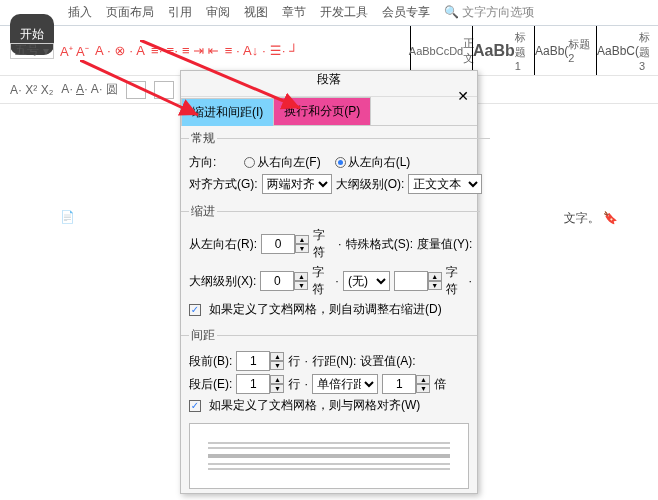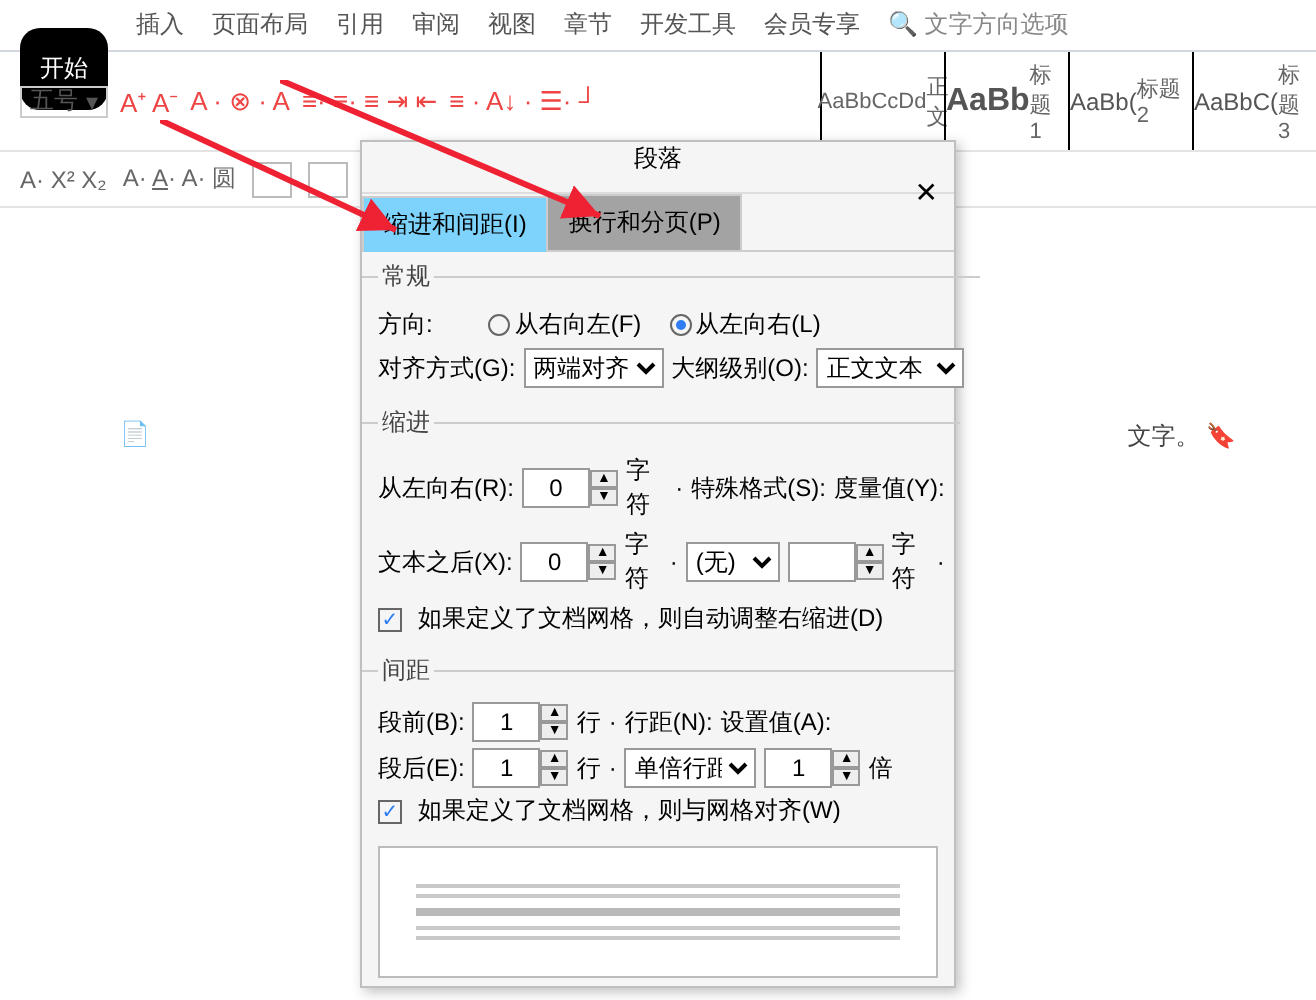--- a/index.html
+++ b/index.html
@@ -1,20 +1,20 @@
 <!DOCTYPE html>
 <html><head>
 <meta charset="utf-8">
 <style>
   *{box-sizing:border-box;font-family:"Microsoft YaHei",SimSun,Arial,sans-serif;font-size:12px;}
   body{margin:0;width:658px;height:500px;background:#fff;overflow:hidden;position:relative;}
   
   .tabs{display:flex;align-items:center;height:26px;border-bottom:1px solid #d0d7de;padding-left:10px;gap:14px;color:#555;}
   .tabs span{cursor:pointer;}
-  .tabs .active{background:#000000;color:#fff;border-radius:10px;padding:12px 10px;margin-top:44px;}
+  .tabs .active{background:#404040;color:#fff;border-radius:10px;padding:12px 10px;margin-top:44px;}
   .tabs .search{color:#888;}
   
   .ribbon{display:flex;align-items:center;height:50px;border-bottom:1px solid #e4e4e4;padding-left:10px;gap:6px;color:#555;}
   .fontsize{display:flex;align-items:center;border:1px solid #ccc;height:16px;padding:0 4px;gap:4px;}
   .ribbon .grp{display:flex;gap:4px;align-items:center;font-size:13px;color:#ef4444;}
   .styles{display:flex;margin-left:auto;height:100%;}
   .styles .cell{border-left:1px solid #000000;width:62px;display:flex;flex-direction:row;align-items:center;justify-content:center;}
   .styles .big{font-size:16px;font-weight:bold;}
   .styles .lbl{font-size:11px;color:#666;}
   
@@ -23,21 +23,21 @@
   .hlcell.sel{background:#d0d7de;}
   
   .doc{position:absolute;top:210px;left:60px;right:40px;color:#444;font-size:14px;display:flex;justify-content:space-between;}
   .doc .gray{background:#c7c9cc;display:inline-block;}
   
   .dialog{position:absolute;left:180px;top:70px;width:298px;background:#f5f5f5;border:1px solid #bfbfbf;box-shadow:2px 2px 6px rgba(0,0,0,.25);}
   .dtitle{display:flex;align-items:center;height:26px;padding:0 8px;border-bottom:1px solid #ddd;flex-direction:column;}
   .dtitle .icon{width:14px;height:14px;background:#2f7cf6;border-radius:2px;margin-right:6px;}
   .dtitle .close{margin-left:auto;font-size:14px;cursor:pointer;}
   .dtabs{display:flex;border-bottom:1px solid #ccc;}
-  .dtabs span{padding:5px 10px;border:1px solid #ccc;border-bottom:none;margin-right:-1px;background:#a3a3a3;cursor:pointer;}
+  .dtabs span{padding:5px 10px;border:1px solid #ccc;border-bottom:none;margin-right:-1px;background:#ec4899;cursor:pointer;}
   .dtabs span.active{background:#7dd3fc;position:relative;top:1px;}
   .sect{padding:4px 8px 2px;}
   .sect legend{color:#444;}
   fieldset{border:none;border-top:1px solid #ccc;margin:4px 0 0;padding:6px 2px 2px;}
   .row{display:flex;align-items:center;gap:4px;margin:3px 0;}
   .row label{white-space:nowrap;}
   select,input[type=text]{border:1px solid #999;height:20px;background:#fff;}
   .spin{display:flex;align-items:center;}
   .spin input{width:34px;text-align:center;}
   .spin .btns{display:flex;flex-direction:column;}
@@ -154,21 +154,21 @@
           <span class="btns">
             <span>▲</span>
             <span>▼</span>
           </span>
         </span>
       <span>字符</span>·
       <label>特殊格式(S):</label>
       <label>度量值(Y):</label>
     </div>
     <div class="row">
-      <label>文本之后(X):</label>
+      <label>大纲级别(X):</label>
       <span class="spin">
           <input type="text" value="0" style="">
           <span class="btns">
             <span>▲</span>
             <span>▼</span>
           </span>
         </span>
       <span>字符</span>·
       <select style="width:60px"><option>(无)</option></select>
       <span class="spin">

